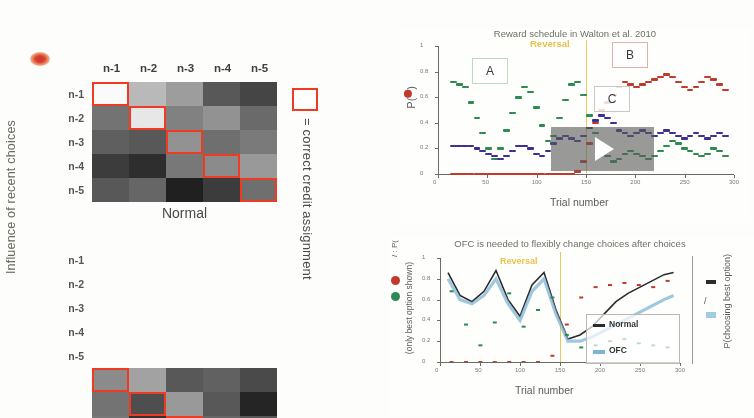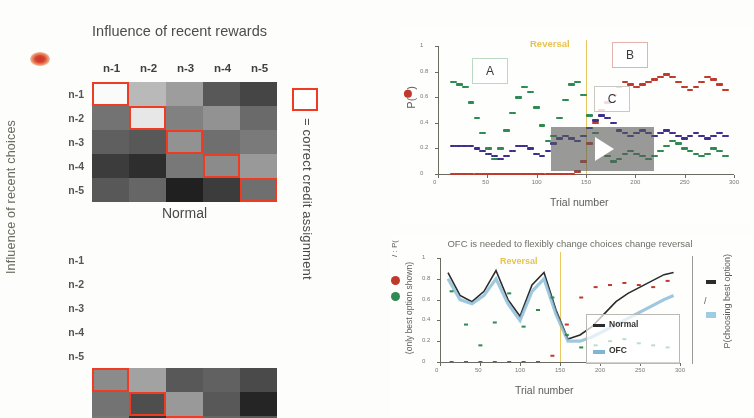--- a/index.html
+++ b/index.html
@@ -70,21 +70,20 @@
 </style>
 </head>
 <body>
 
 <div id="slide">
 
   <div class="abs vert" id="leftAxisLabel">Influence of recent choices</div>
 
   <div class="abs" id="redDotIcon"></div>
 
-  <div class="abs" id="hmTitleTop">Influence of recent rewards</div>
 
   <div class="abs colhdr" style="left:93px;top:62px;">
     <span>n-1</span>
     <span>n-2</span>
     <span>n-3</span>
     <span>n-4</span>
     <span>n-5</span>
   </div>
 
   <div class="abs" style="left:60px;top:82px;">
@@ -158,20 +157,21 @@
       <div class="hl" style="left: 37px; top: 24px;"></div>
       <div class="hl" style="left: 74px; top: 48px;"></div>
     </div>
 
 
   <div id="legendBox"></div>
   <div class="abs vert-cw" id="legendTxt">= correct credit assignment</div>
 
   <div class="panel" id="panelTop" style="left:400px;top:28px;width:350px;height:195px;">
 
+    <div class="ptitle" style="position:absolute;left:0;top:0;width:350px;">Reward schedule in Walton et al. 2010</div>
 
     <div class="plotbox" id="plotTop" style="left:38px;top:18px;width:296px;height:128px;">
         <div class="axisline" style="left: 0px; top: 128px; width: 296px; height: 1px;"></div>
         <div class="axisline" style="left: 0px; top: 0px; width: 1px; height: 128px;"></div>
         <div class="tick" style="left: 0px; top: 129px;"></div>
         <div class="ticklbl" style="left: -5px; top: 133px;">0</div>
         <div class="tick" style="left: 49.3333px; top: 129px;"></div>
         <div class="ticklbl" style="left: 44.3333px; top: 133px;">50</div>
         <div class="tick" style="left: 98.6667px; top: 129px;"></div>
         <div class="ticklbl" style="left: 93.6667px; top: 133px;">100</div>
@@ -774,21 +774,21 @@
 
     <div class="revtxt" style="left:130px;top:10px;">Reversal</div>
   </div>
 
   <div id="playOverlay">
     <div id="playTri"></div>
   </div>
 
   <div class="panel" id="panelBot" style="left:390px;top:236px;width:364px;height:180px;">
 
-    <div class="ptitle" style="position:absolute;left:20px;top:2px;width:320px;">OFC is needed to flexibly change choices change reversal</div>
+    <div class="ptitle" style="position:absolute;left:20px;top:2px;width:320px;">OFC is needed to flexibly change choices after choices</div>
 
     <div class="plotbox" id="plotBot" style="left:50px;top:22px;width:240px;height:104px;">
         <div class="axisline" style="left: 0px; top: 104px; width: 240px; height: 1px;"></div>
         <div class="axisline" style="left: 0px; top: 0px; width: 1px; height: 104px;"></div>
         <div class="tick" style="left: 0px; top: 105px;"></div>
         <div class="ticklbl" style="left: -5px; top: 109px;">0</div>
         <div class="tick" style="left: 40px; top: 105px;"></div>
         <div class="ticklbl" style="left: 35px; top: 109px;">50</div>
         <div class="tick" style="left: 80px; top: 105px;"></div>
         <div class="ticklbl" style="left: 75px; top: 109px;">100</div>

